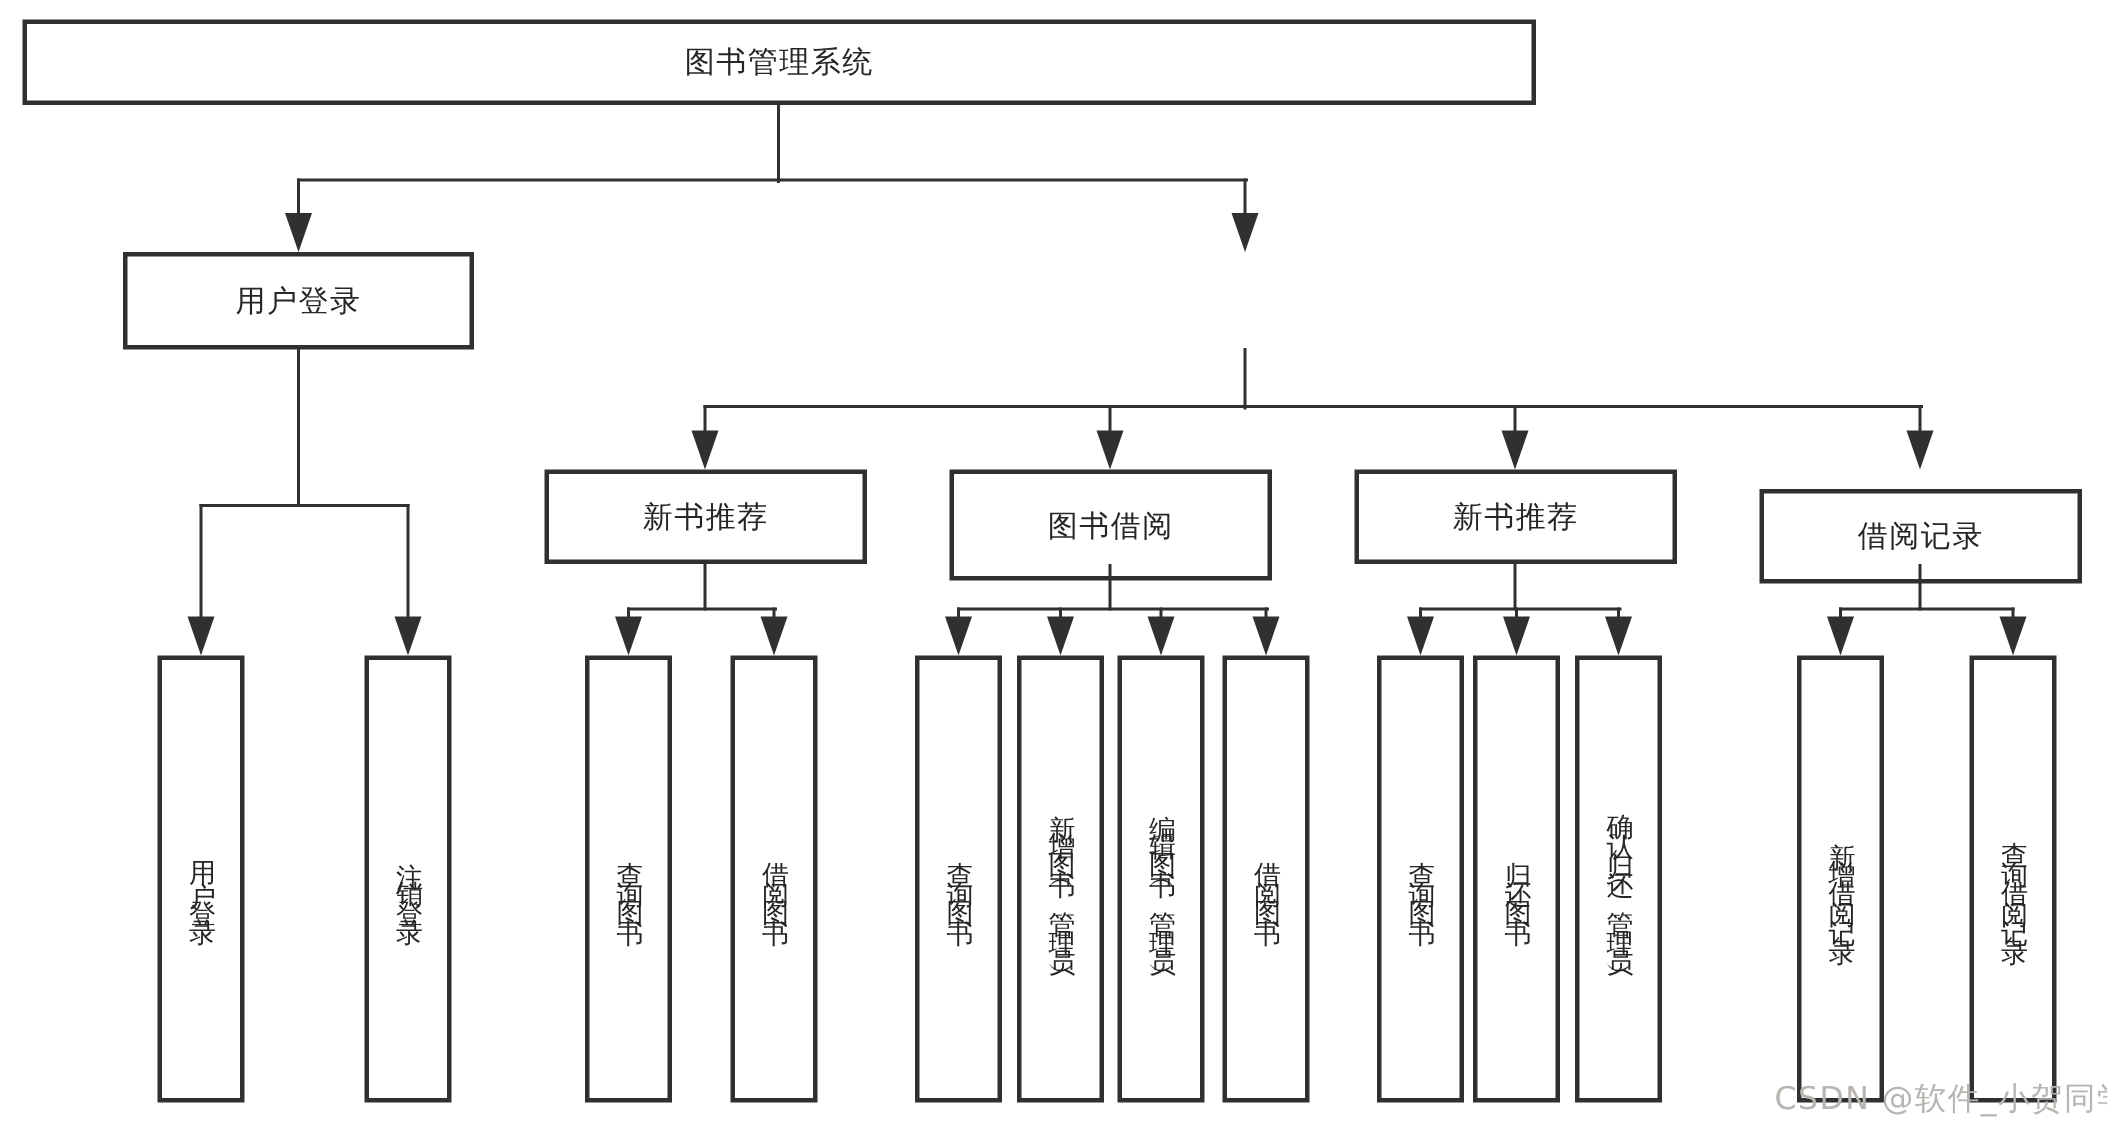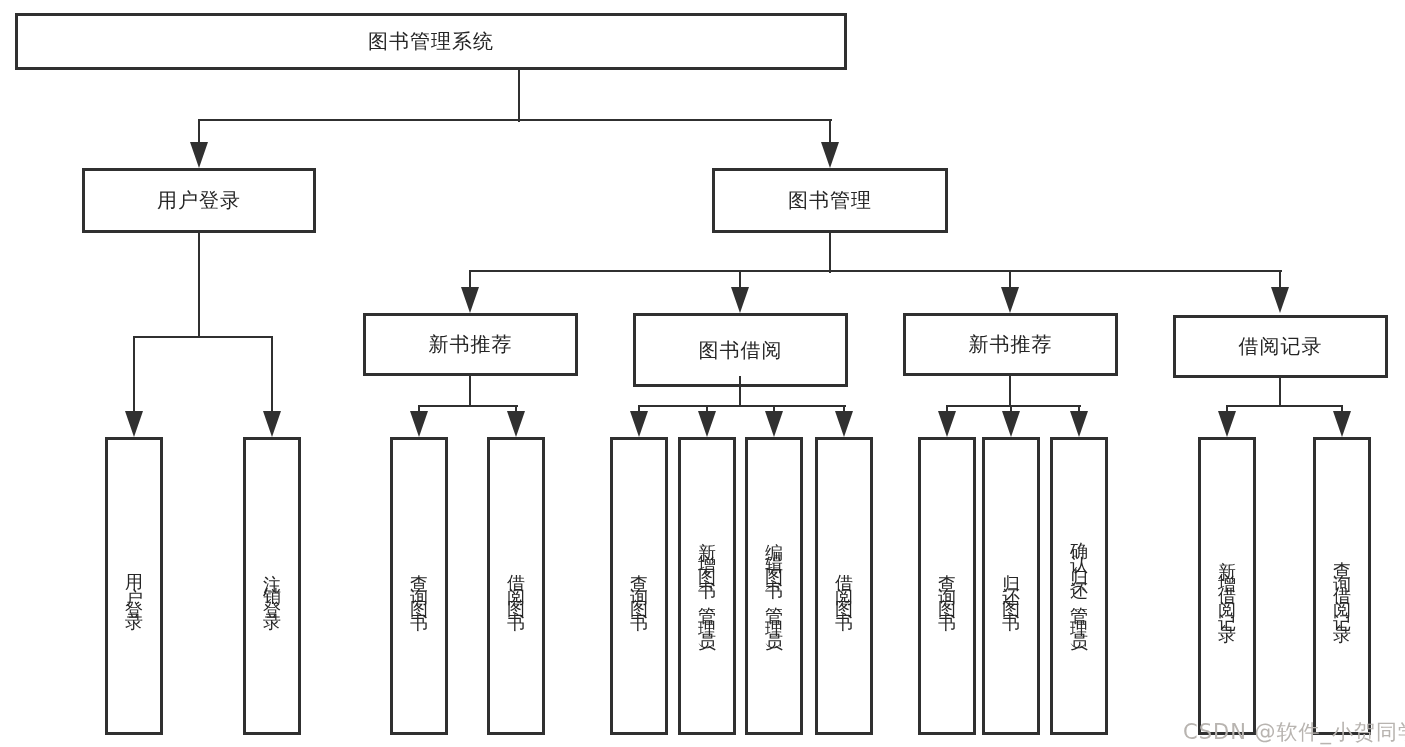--- a/index.html
+++ b/index.html
@@ -18,36 +18,33 @@
   .head{position:absolute;width:0;height:0;border-left:9px solid transparent;
         border-right:9px solid transparent;border-top:26px solid #303030;}
   .watermark{position:absolute;left:1183px;top:718px;font-size:21px;color:#b8b4b0;
              letter-spacing:1px;z-index:9;white-space:nowrap;}
 </style>
 </head>
 <body>
 
 <div class="canvas">
 
-  <div class="box" style="left:15px;top:13px;width:832px;height:57px">
+  <div class="box" style="left:15px;top:13px;width:1009px;height:57px">
     <span class="lvl">图书管理系统</span>
   </div>
 
   <div class="vline" style="left:518px;top:70px;height:52px"></div>
   <div class="hline" style="left:198px;top:119px;width:634px"></div>
   <div class="stem" style="left:198px;top:119px;height:37px"></div>
   <div class="head" style="left:190px;top:142px"></div>
   <div class="stem" style="left:829px;top:119px;height:37px"></div>
   <div class="head" style="left:821px;top:142px"></div>
 
   <div class="box" style="left:82px;top:168px;width:234px;height:65px">
     <span class="lvl">用户登录</span>
-  </div>
-  <div class="box" style="left:712px;top:168px;width:236px;height:65px">
-    <span class="lvl">图书管理</span>
   </div>
 
   <div class="vline" style="left:198px;top:232px;height:106px"></div>
   <div class="hline" style="left:133px;top:336px;width:140px"></div>
   <div class="stem" style="left:133px;top:336px;height:89px"></div>
   <div class="head" style="left:125px;top:411px"></div>
   <div class="stem" style="left:271px;top:336px;height:89px"></div>
   <div class="head" style="left:263px;top:411px"></div>
 
   <div class="vline" style="left:829px;top:232px;height:41px"></div>
@@ -63,21 +60,21 @@
 
   <div class="box" style="left:363px;top:313px;width:215px;height:63px">
     <span class="lvl">新书推荐</span>
   </div>
   <div class="box" style="left:633px;top:313px;width:215px;height:74px">
     <span class="lvl">图书借阅</span>
   </div>
   <div class="box" style="left:903px;top:313px;width:215px;height:63px">
     <span class="lvl">新书推荐</span>
   </div>
-  <div class="box" style="left:1173px;top:315px;width:215px;height:63px">
+  <div class="box" style="left:1173px;top:326px;width:215px;height:63px">
     <span class="lvl">借阅记录</span>
   </div>
 
   <div class="vline" style="left:469px;top:376px;height:31px"></div>
   <div class="hline" style="left:418px;top:405px;width:100px"></div>
   <div class="stem" style="left:418px;top:405px;height:20px"></div>
   <div class="head" style="left:410px;top:411px"></div>
   <div class="stem" style="left:515px;top:405px;height:20px"></div>
   <div class="head" style="left:507px;top:411px"></div>
 

